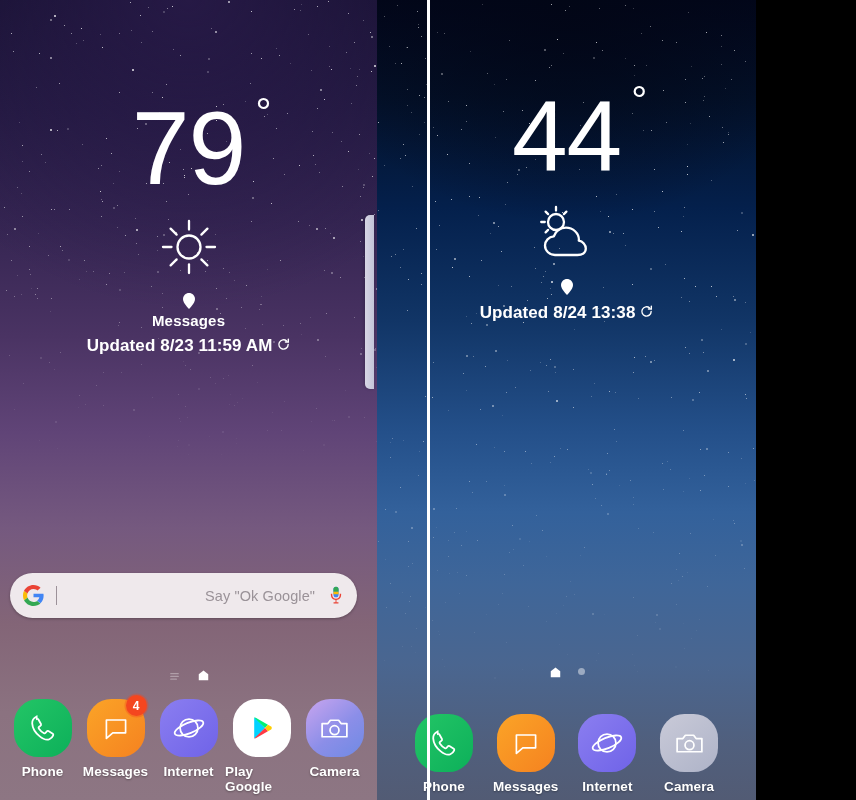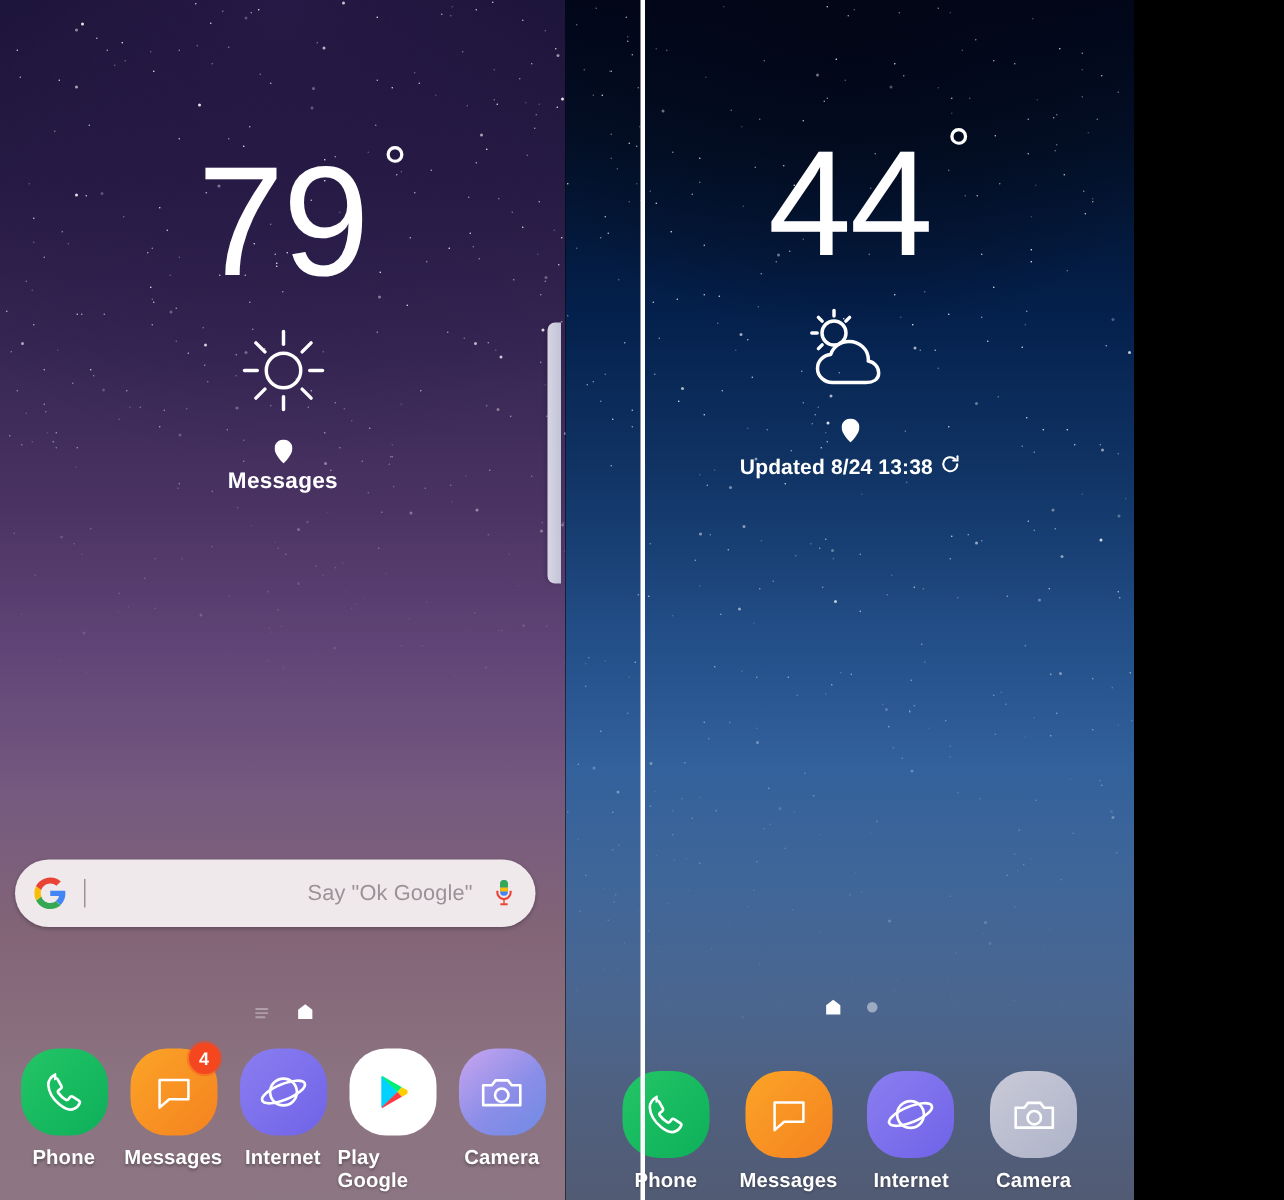--- a/index.html
+++ b/index.html
@@ -68,21 +68,21 @@
     position:absolute; font-weight:200; color:#fff;
     font-size:40px; line-height:1;
   }
   .deg-left  { top:-4px; right:-26px; }
   .deg-right { top:-6px; right:-26px; }
 
   .wicon { margin-top:16px; height:62px; display:flex; align-items:center; justify-content:center; }
   .pin  { margin-top:14px; height:18px; display:flex; align-items:center; justify-content:center; }
   .city { margin-top:2px; font-size:15px; font-weight:bold; letter-spacing:.2px; }
   .updated {
-    margin-top:7px; font-size:14px; font-weight:bold;
+    margin-top:7px; font-size:17px; font-weight:bold;
     display:flex; align-items:flex-end; justify-content:center; gap:5px;
     letter-spacing:.1px;
   }
 
   
   .searchbar {
     position:absolute; left:10px; right:20px; top:573px; height:45px;
     background:#efe9ec; border-radius:23px;
     box-shadow:0 1px 3px rgba(0,0,0,0.28);
     display:flex; align-items:center; padding:0 14px 0 12px;
@@ -541,20 +541,29 @@
 
       <div class="pin">
         <svg width="12" height="16" viewBox="0 0 12 16" fill="#ffffff">
           <path d="M6 0C2.7 0 0 2.7 0 6c0 4.3 6 10 6 10s6-5.7 6-10c0-3.3-2.7-6-6-6z"></path>
           <circle cx="6" cy="6" r="2.1" fill="rgba(0,0,0,0)"></circle>
         </svg>
       </div>
 
       <div class="city">Messages</div>
 
+      <div class="updated">
+        <span>Updated 8/23 11:59 AM</span>
+        <span>
+          <svg width="13" height="13" viewBox="0 0 14 14" fill="none" stroke="#ffffff" stroke-width="1.5" stroke-linecap="round">
+            <path d="M12 7a5 5 0 1 1-1.6-3.7"></path>
+            <path d="M12.2 1.2v3.1H9.1"></path>
+          </svg>
+        </span>
+      </div>
     </div>
 
     <div class="searchbar">
       <span class="g-logo">
         <svg viewBox="0 0 48 48" width="23" height="23">
           <path fill="#4285F4" d="M45.1 24.5c0-1.6-.1-2.8-.4-4.1H24v7.4h12.1c-.2 2-1.6 5-4.5 7l6.9 5.4c4.1-3.8 6.6-9.4 6.6-15.7z"></path>
           <path fill="#34A853" d="M24 46c5.9 0 10.9-2 14.5-5.3l-6.9-5.4c-1.9 1.3-4.4 2.2-7.6 2.2-5.8 0-10.7-3.8-12.5-9.1l-7.2 5.6C7.9 41.1 15.4 46 24 46z"></path>
           <path fill="#FBBC05" d="M11.5 28.4c-.5-1.4-.8-2.9-.8-4.4s.3-3 .7-4.4l-7.2-5.6C2.8 16.9 2 20.3 2 24s.8 7.1 2.2 10l7.3-5.6z"></path>
           <path fill="#EA4335" d="M24 10.3c4.1 0 6.9 1.8 8.5 3.3l6.2-6C34.9 4.1 29.9 2 24 2 15.4 2 7.9 6.9 4.2 14l7.2 5.6C13.3 14.2 18.2 10.3 24 10.3z"></path>
         </svg>

